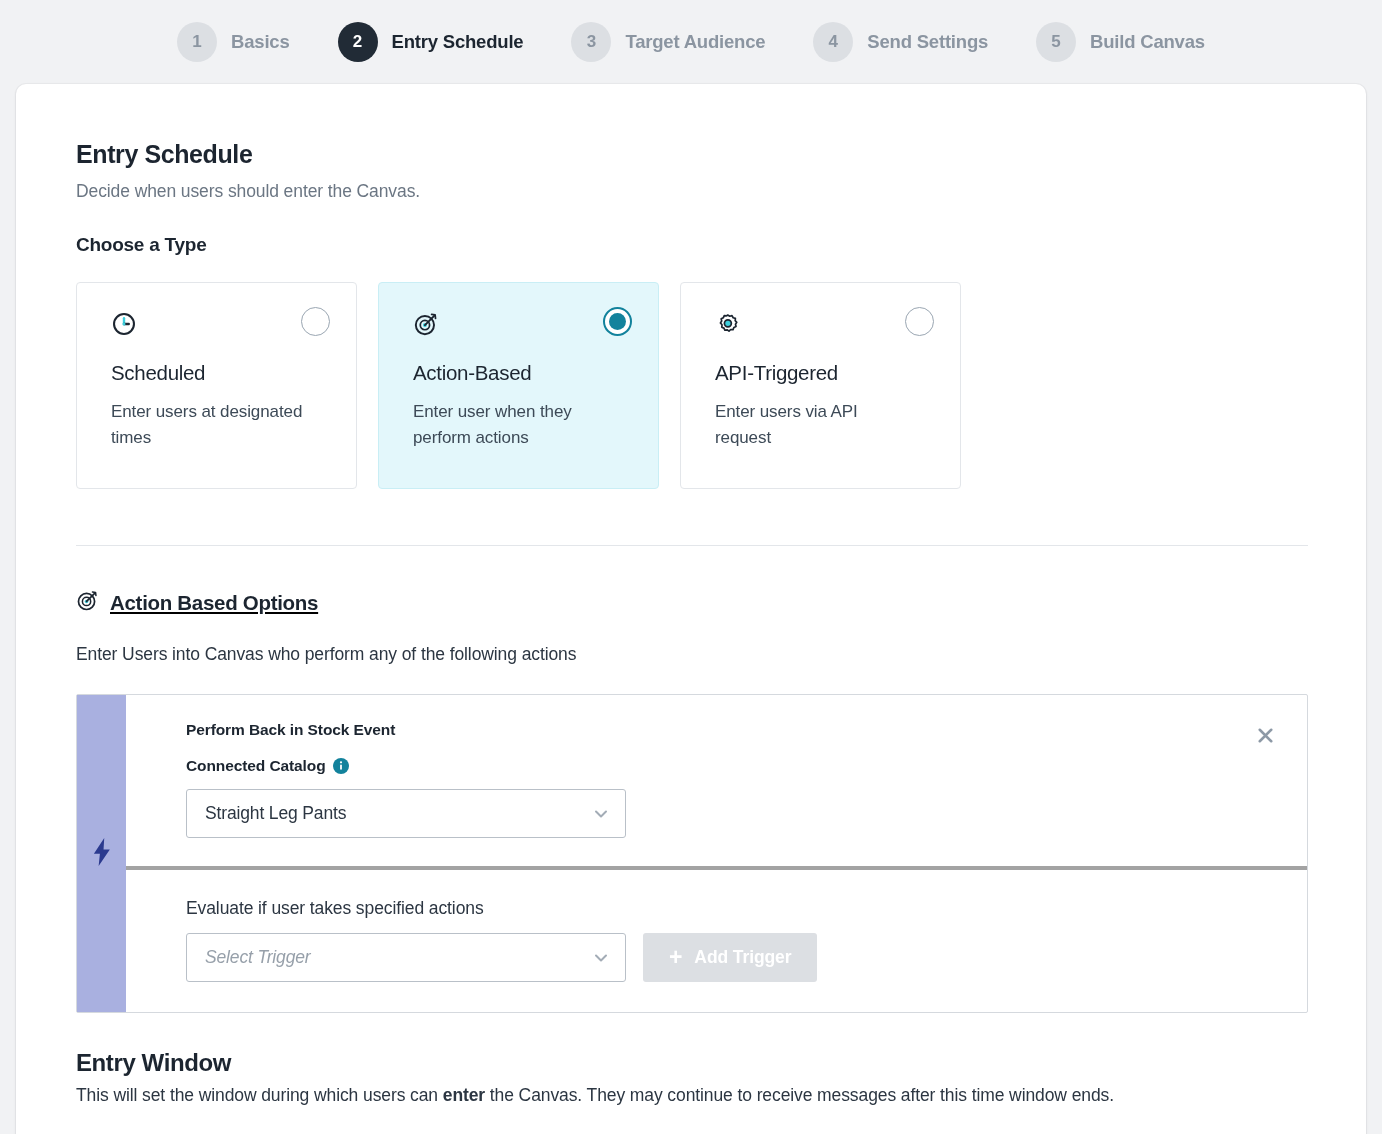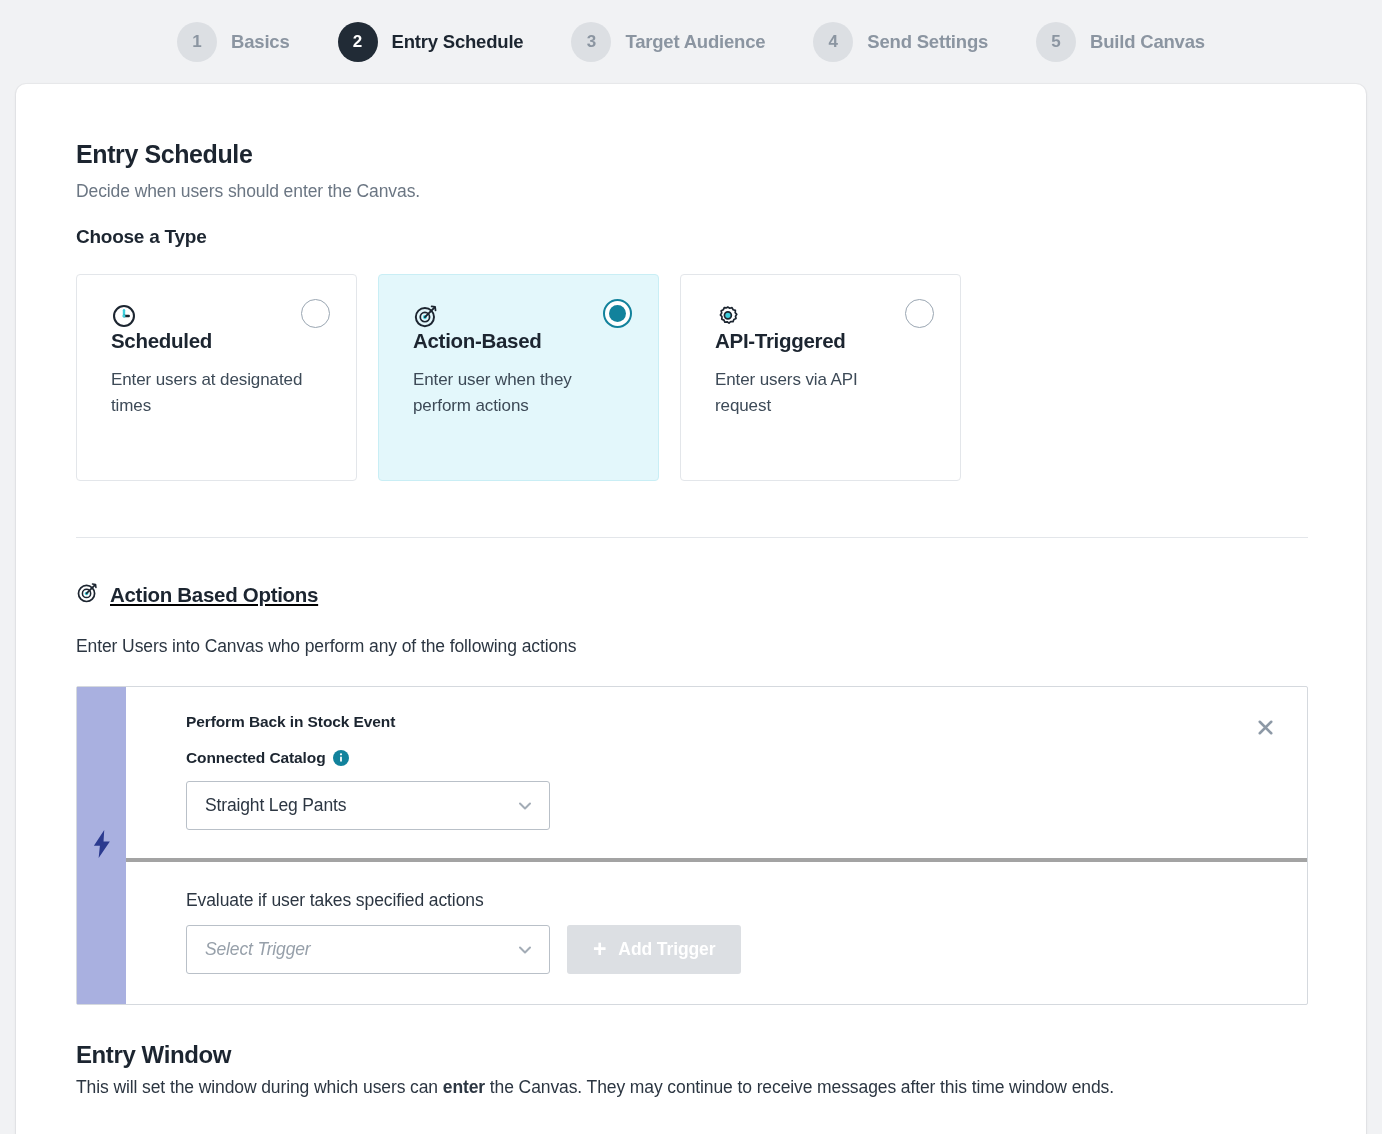--- a/index.html
+++ b/index.html
@@ -44,41 +44,42 @@
   }
   .inner { padding: 56px 60px 0 60px; }
 
   h1.section-title {
     font-size: 25px; font-weight: 700; color: #1c2530; letter-spacing: -0.4px;
   }
   p.section-sub {
     margin-top: 12px; font-size: 17.5px; color: #6b7683; letter-spacing: -0.1px;
   }
   h2.choose {
-    margin-top: 24px; font-size: 19px; font-weight: 700; color: #1c2530; letter-spacing: -0.25px;
+    margin-top: 32px; font-size: 19px; font-weight: 700; color: #1c2530; letter-spacing: -0.25px;
   }
 
   
   #type-cards { margin-top: 26px; display: flex; gap: 21px; }
   .type-card {
     width: 281px; height: 207px;
     border: 1px solid #e3e6ea;
     border-radius: 4px;
     background: #ffffff;
     position: relative;
     padding: 28px 32px 0 34px;
     cursor: pointer;
   }
   .type-card.selected {
     background: #e3f7fb;
     border-color: #c9eef5;
   }
   .card-icon { width: 26px; height: 26px; display: block; }
   .card-title {
-    font-size: 20.5px; font-weight: 700; color: #1c2530; letter-spacing: -0.3px;
+    margin-top: 24px;
+    font-size: 20.5px; font-weight: 400; color: #1c2530; letter-spacing: -0.3px;
   }
   .card-desc {
     margin-top: 14px;
     font-size: 17px; line-height: 1.53; color: #3d4a57; letter-spacing: -0.1px;
     max-width: 200px;
   }
   .radio {
     position: absolute; top: 24px; right: 26px;
     width: 29px; height: 29px; border-radius: 50%;
     border: 1.6px solid #9aa6b2; background: #fff;
@@ -133,21 +134,21 @@
     font-size: 15.5px; font-weight: 700; color: #1c2530; letter-spacing: -0.1px;
   }
   .event-title {
     font-size: 15.5px; font-weight: 700; color: #1c2530; letter-spacing: -0.1px;
   }
   .label-row { margin-top: 18px; display: flex; align-items: center; gap: 7px; }
   .eval-label { font-size: 17.5px; color: #2c3642; letter-spacing: -0.1px; }
 
   .select {
     margin-top: 14px;
-    width: 364px; height: 49px;
+    width: 440px; height: 49px;
     border: 1px solid #b9c0c8;
     border-radius: 3px;
     background: #fff;
     display: flex; align-items: center;
     padding: 0 14px 0 18px;
     cursor: pointer;
   }
   .select .val { flex: 1; font-size: 17.5px; color: #2c3642; letter-spacing: -0.15px; }
   .select .ph { flex: 1; font-size: 17.5px; color: #97a0aa; font-style: italic; letter-spacing: -0.15px; }
 

